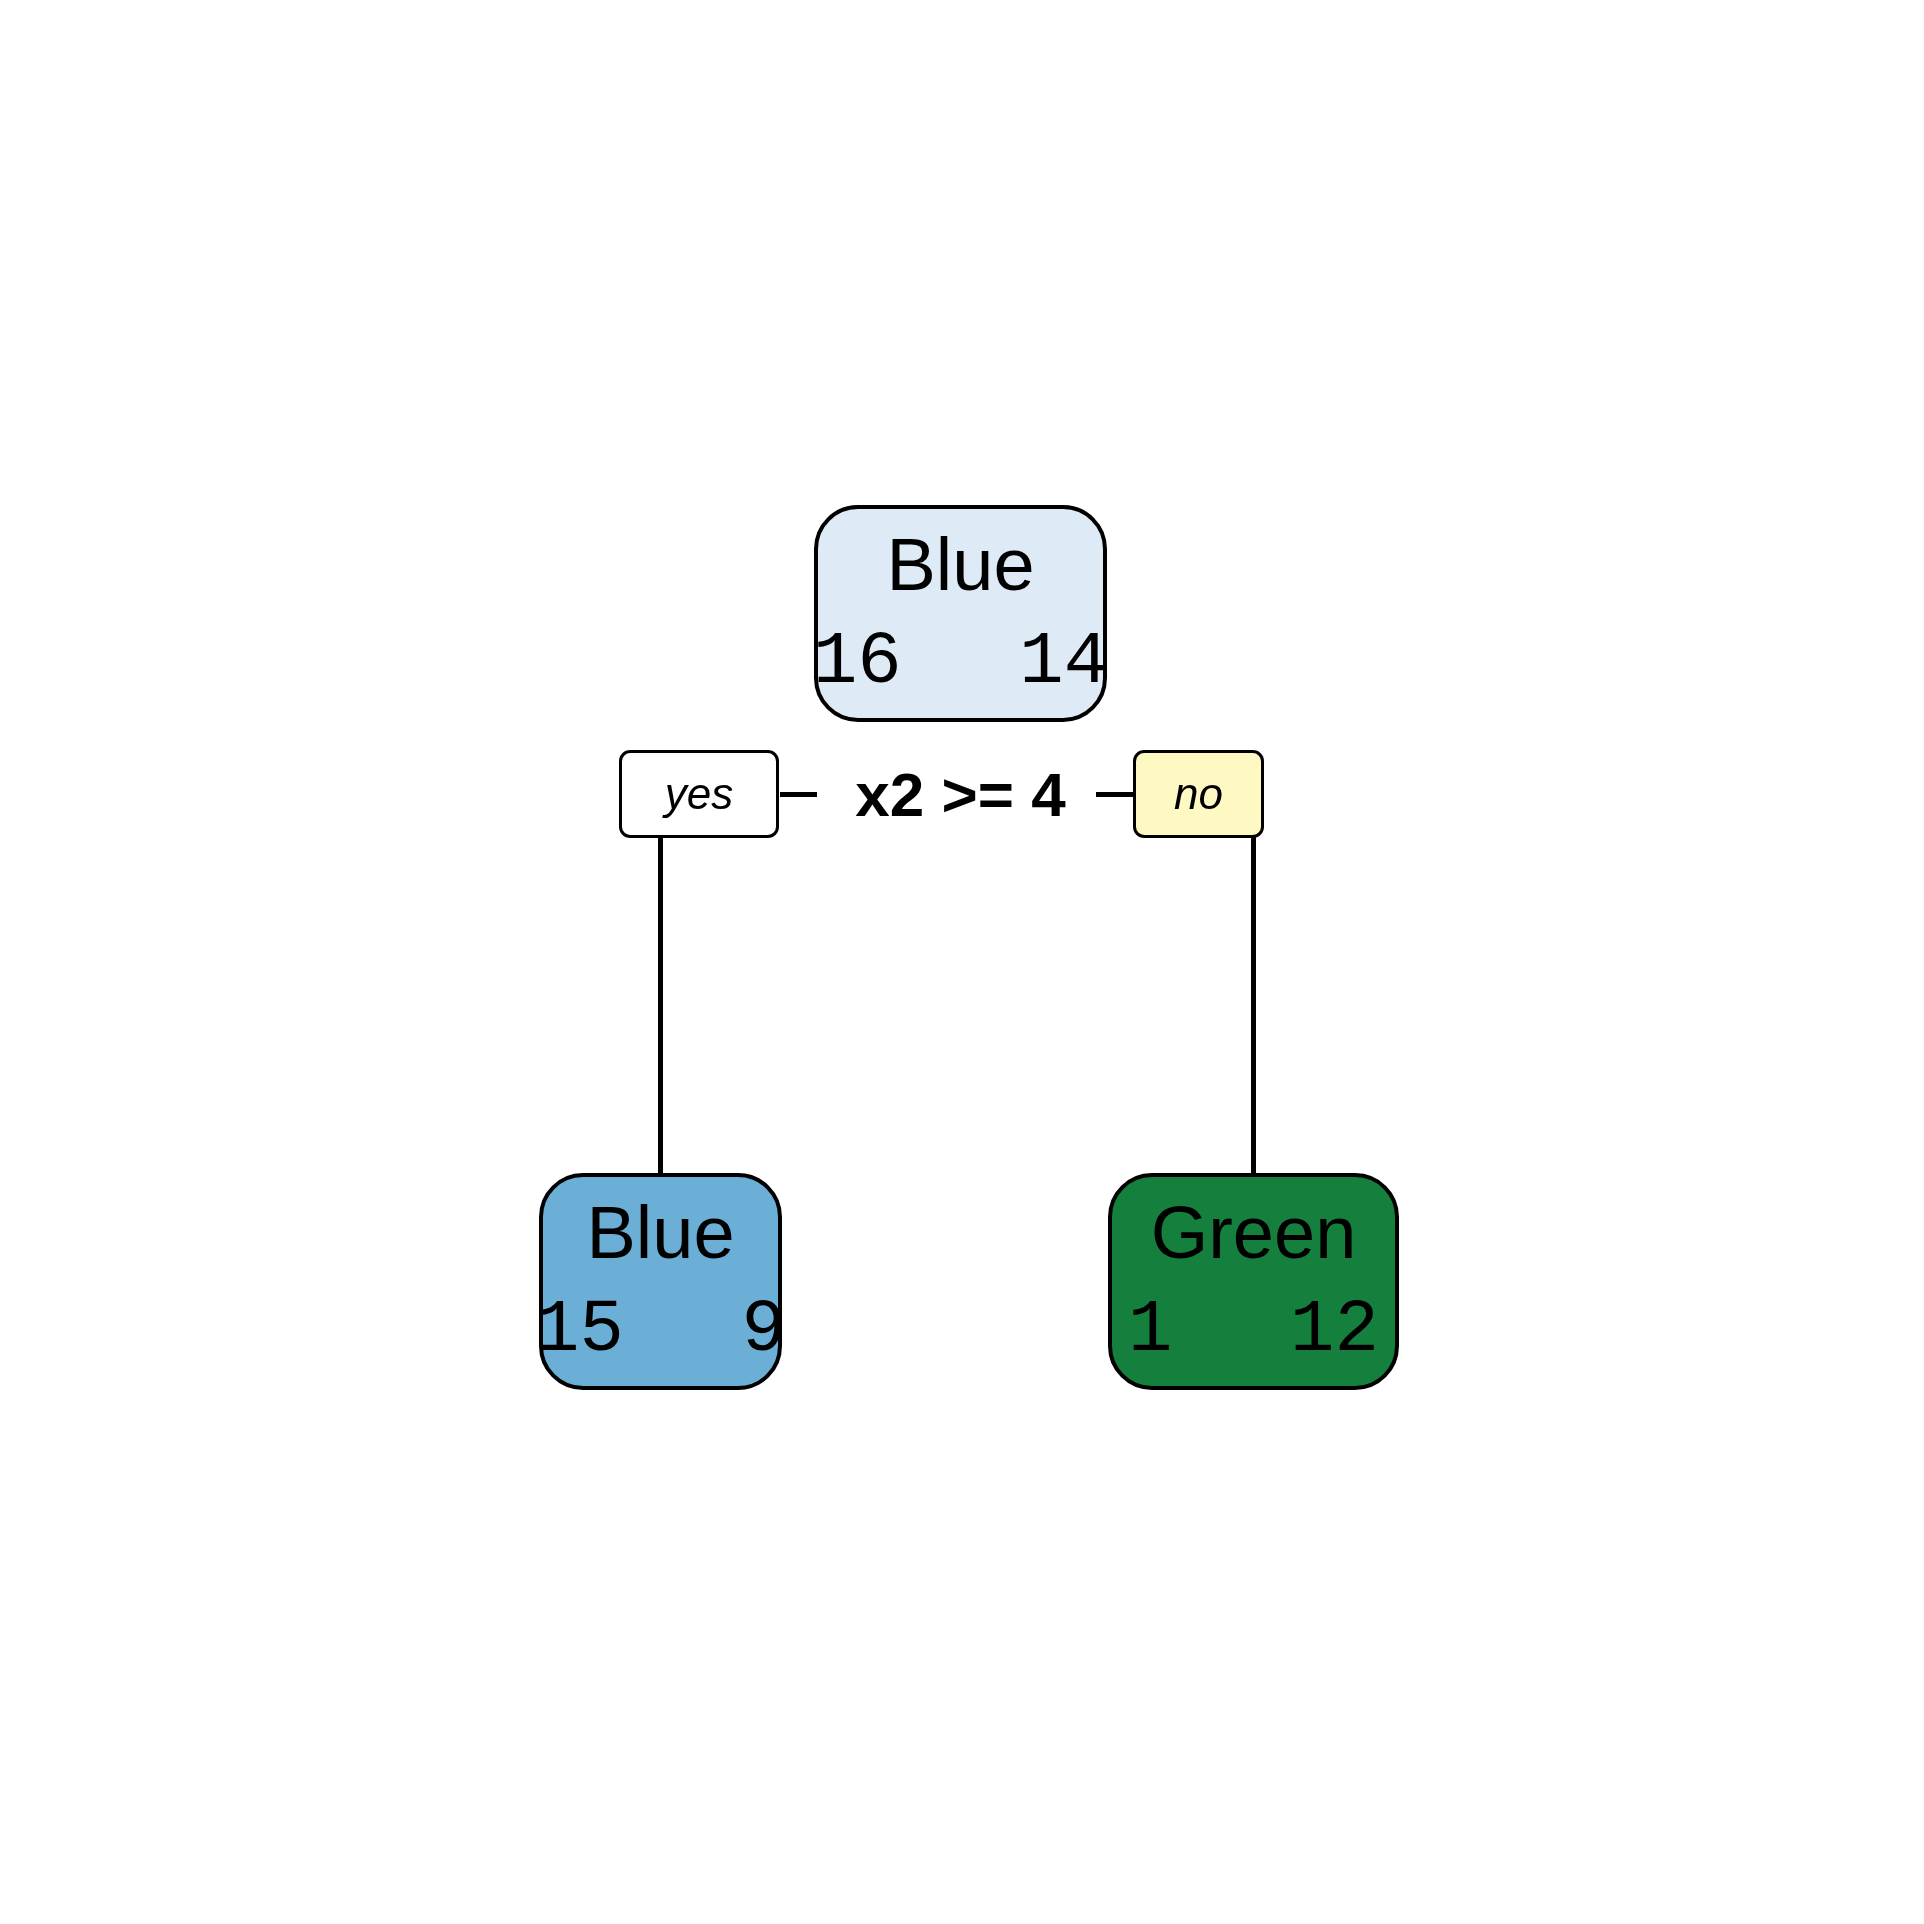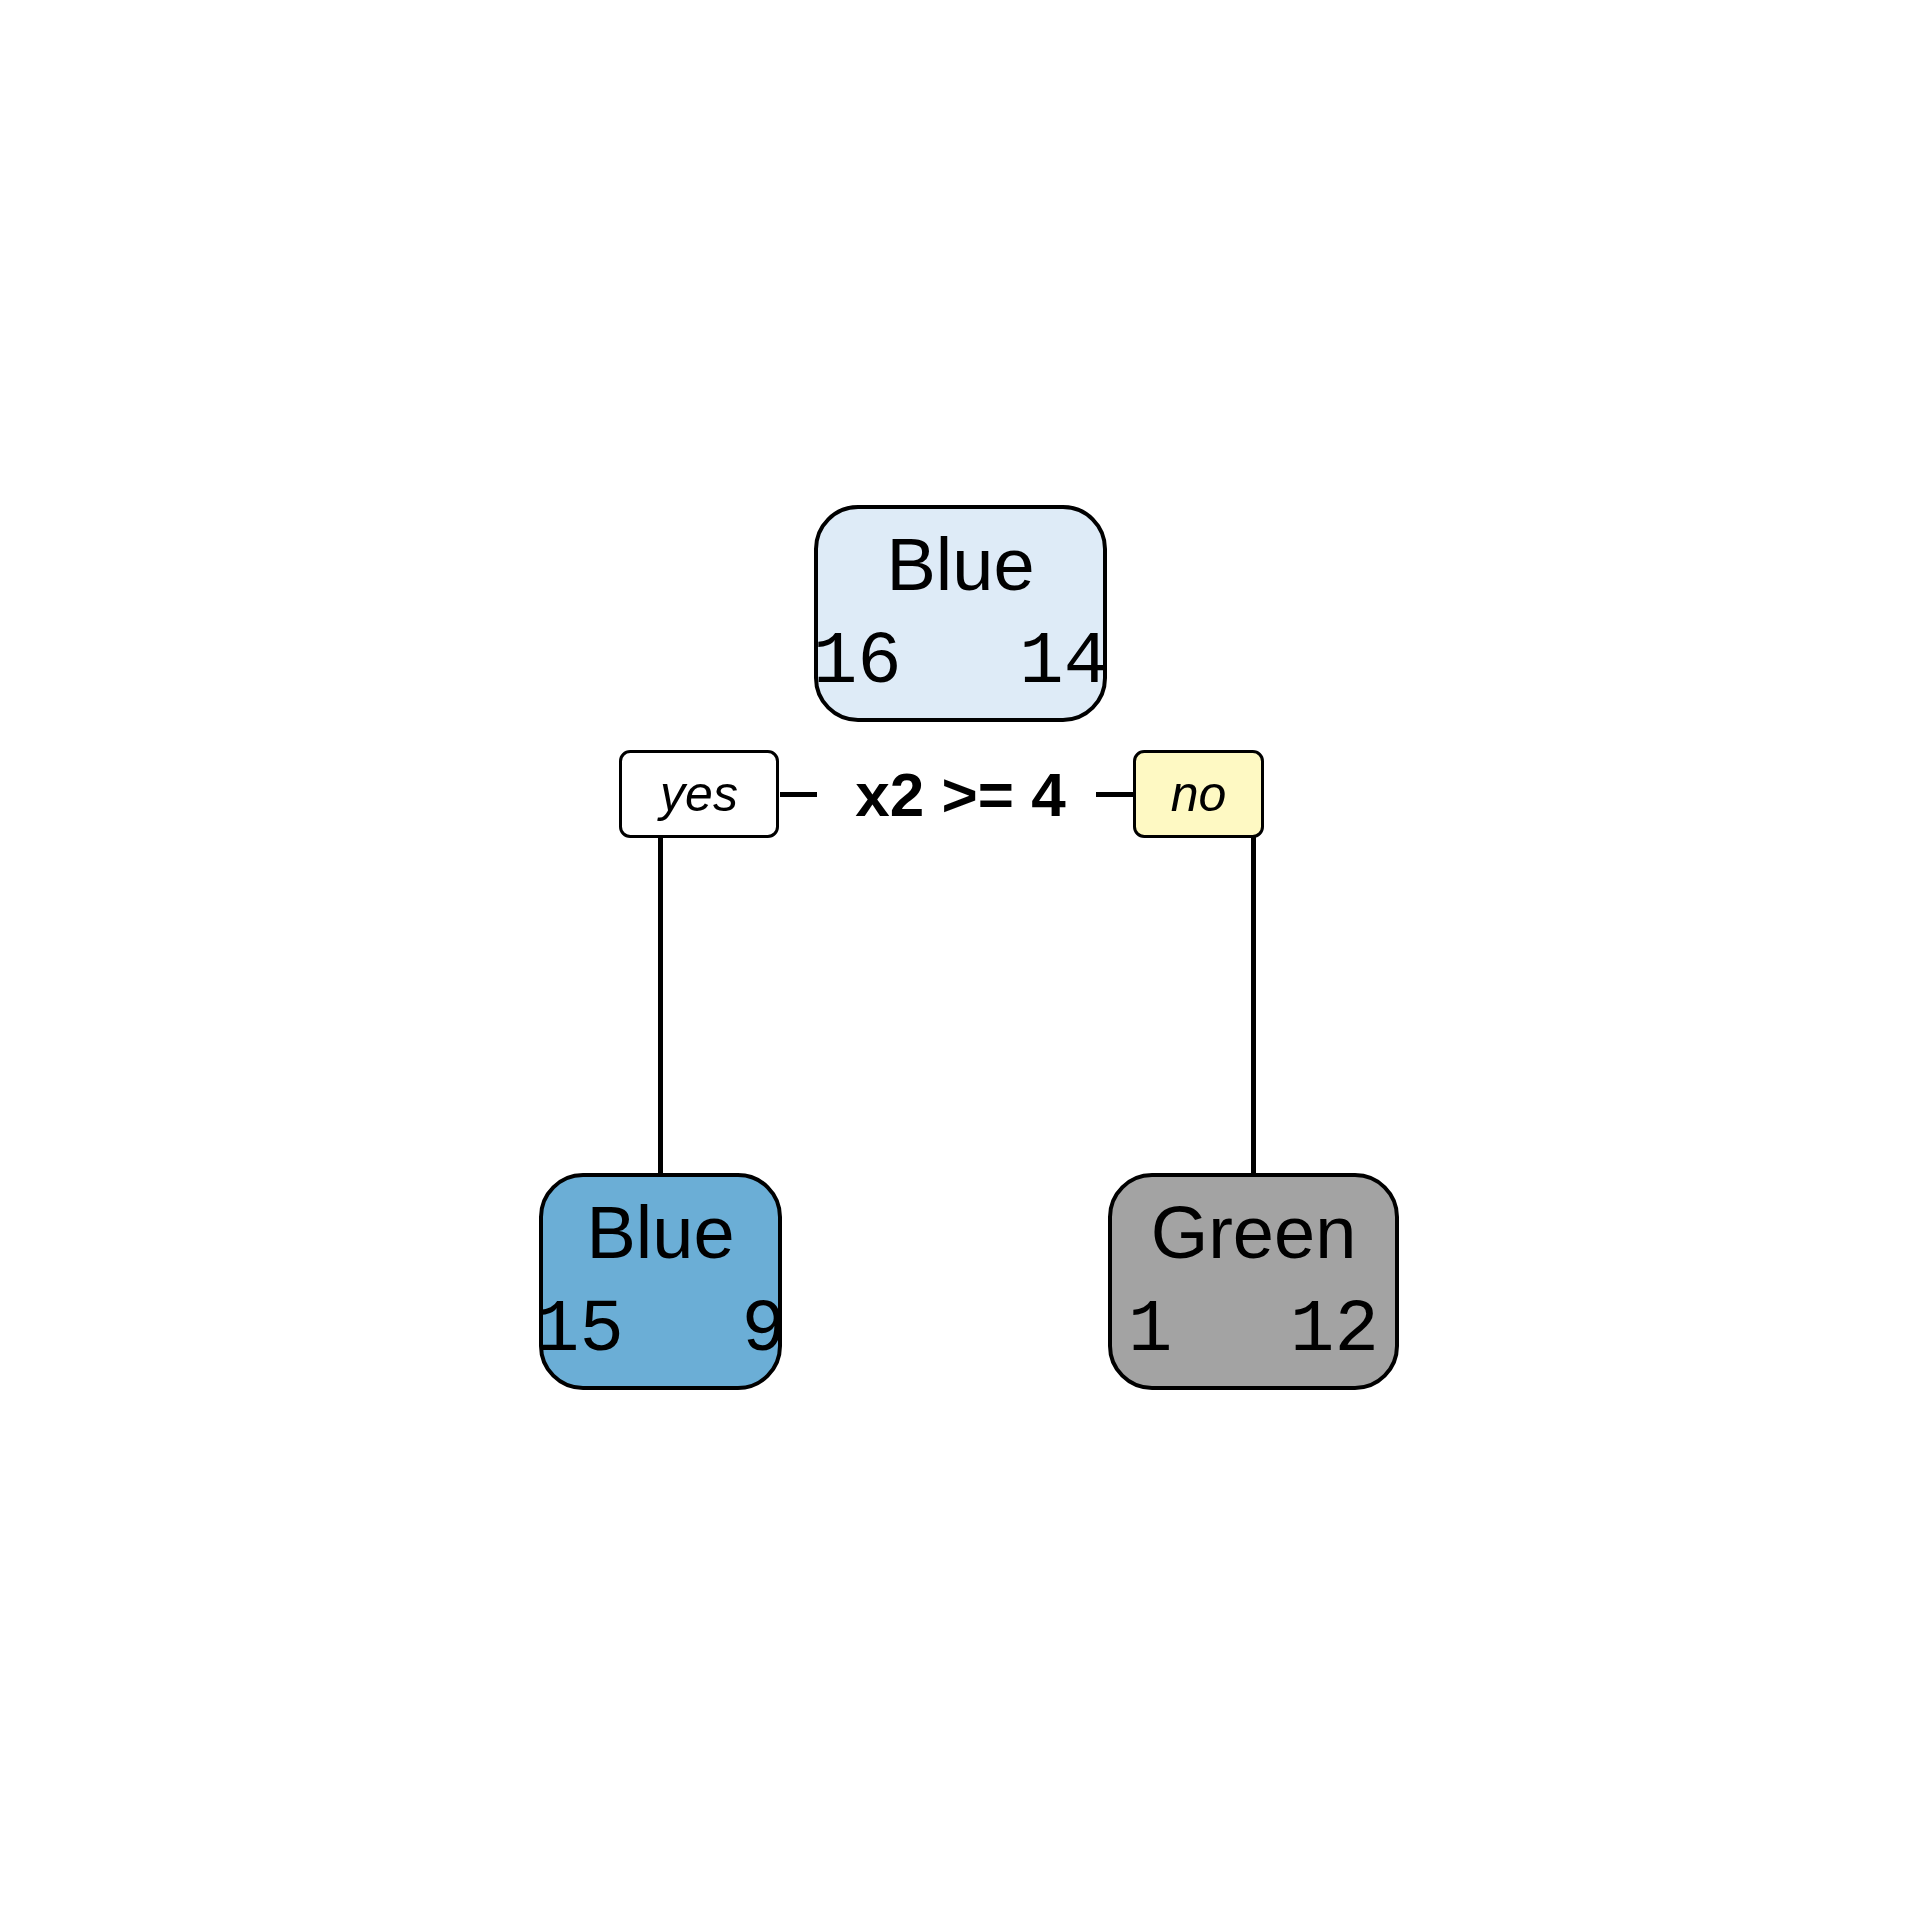--- a/index.html
+++ b/index.html
@@ -37,21 +37,21 @@
   .badge {
     position: absolute;
     box-sizing: border-box;
     border: 3.2px solid #000000;
     border-radius: 11.2px;
     background: #ffffff;
     display: flex;
     align-items: center;
     justify-content: center;
     font-style: italic;
-    font-size: 50px;
+    font-size: 44px;
   }
   .split-condition {
     position: absolute;
     display: flex;
     align-items: center;
     justify-content: center;
     font-weight: bold;
     font-size: 62px;
     white-space: pre;
   }
@@ -98,19 +98,19 @@
 
   <div class="line" id="yes-branch-line" style="background-color: rgb(0, 0, 0);"></div>
 
   <div class="line" id="no-branch-line" style="background-color: rgb(0, 0, 0);"></div>
 
   <div class="node" id="left-child-node" style="background-color: rgb(107, 174, 214);">
     <div>Blue</div>
     <div class="node-counts">15  9</div>
   </div>
 
-  <div class="node" id="right-child-node" style="background-color: #a3a3a3;">
+  <div class="node" id="right-child-node" style="background-color: #15803d;">
     <div>Green</div>
     <div class="node-counts">1  12</div>
   </div>
 
 </div>
 
 
 </body></html>

